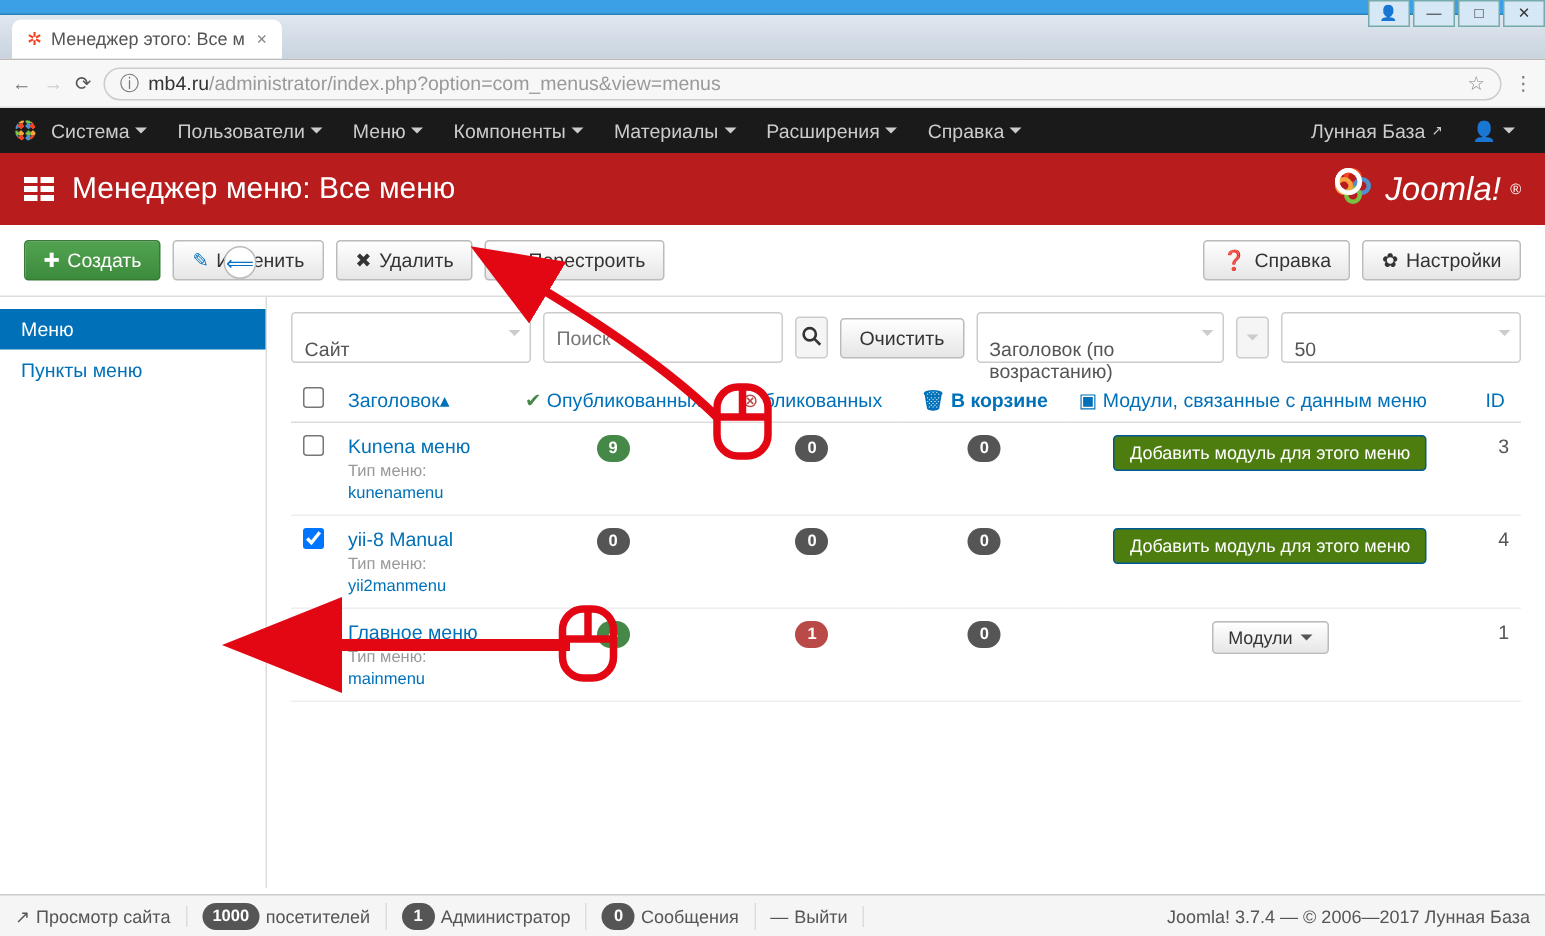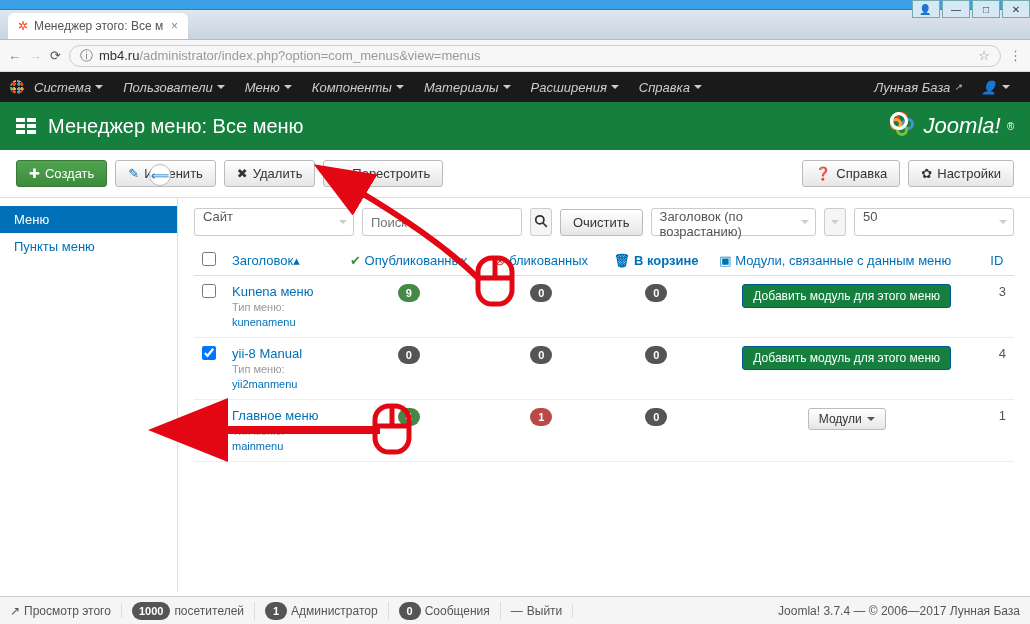--- a/index.html
+++ b/index.html
@@ -19,61 +19,61 @@
 .win-button { width: 28px; height: 18px; background: #d6e8f6; display:flex; align-items:center; justify-content:center; margin-left:2px; border:1px solid #7aa; font-size:10px; color:#333;}
 .browser-tabs { background: linear-gradient(#dfe7ef,#c9d4df); height: 30px; display:flex; align-items:flex-end; padding-left:8px; border-bottom:1px solid #bbb;}
 .browser-tab { background: #fff; border-radius: 6px 6px 0 0; height: 26px; padding: 4px 10px; display:flex; align-items:center; gap:6px; font-size:12px; color:#555; min-width:180px; }
 .tab-close { color:#888; font-size:12px; margin-left:auto; }
 .browser-urlbar { height: 32px; display:flex; align-items:center; padding:0 8px; gap:8px; background:#f7f7f7; border-bottom:1px solid #ddd;}
 .urlbar-input { flex:1; height:22px; border:1px solid #ccc; border-radius:20px; padding:0 10px; font-size:13px; color:#333; display:flex; align-items:center; }
 .urlbar-input .host { color:#333; }
 .urlbar-input .path { color:#999; }
 
 .admin-topnav { background: #1a1a1a; height: 30px; display:flex; align-items:center; padding:0 10px; color:#ccc; gap:0;}
-.admin-topnav .nav-item { padding:0 10px; display:flex; align-items:center; gap:4px; cursor:pointer; height:30px;font-style:italic; }
+.admin-topnav .nav-item { padding:0 10px; display:flex; align-items:center; gap:4px; cursor:pointer; height:30px; }
 .admin-topnav .spacer { flex:1; }
 .caret-down { width:0;height:0;border-left:4px solid transparent;border-right:4px solid transparent;border-top:4px solid #ccc; }
 .joomla-icon{width:14px;height:14px;display:inline-block; border-radius:50%;}
 
-.subheader { background:#15803d; height:48px; display:flex; align-items:center; padding:0 16px; color:#fff;}
+.subheader { background:#b91c1c; height:48px; display:flex; align-items:center; padding:0 16px; color:#fff;}
 .subheader .menu-icon { width:22px; display:flex; flex-wrap:wrap; gap:2px;}
 .subheader .menu-icon span { width:9px;height:4px;background:#fff; }
 .subheader h1 { font-size:20px; font-weight:normal; margin-left:10px;}
 .subheader .logo { margin-left:auto; display:flex; align-items:center; gap:6px; font-size:22px; font-style:italic;}
 .subheader .logo .tm { font-size:10px; vertical-align:super;}
 
 .toolbar { padding:10px 16px; border-bottom:1px solid #ddd; display:flex; gap:8px; align-items:center;}
 .btn { display:inline-flex; align-items:center; gap:5px; padding:5px 12px; background:linear-gradient(#fff,#e6e6e6); border:1px solid #bbb; border-radius:3px; color:#333; font-size:13px; cursor:pointer;}
 .btn-success { background:linear-gradient(#51a351,#3d8b3d); border-color:#367a36; color:#fff;}
 .toolbar .spacer { flex:1; }
 
 .main { display:flex; height: calc(624px - 10px - 30px - 32px - 30px - 48px - 52px - 28px);}
 .sidebar { width: 178px; border-right:1px solid #ddd; padding-top:8px; position:relative;}
 .sidebar .collapse { position:absolute; right:6px; top:-34px; width:22px;height:22px;border:1px solid #bbb; border-radius:11px; display:flex;align-items:center;justify-content:center; color:#0070c9; background:#fff; }
 .sidebar-item { padding:6px 14px; color:#0071b8; cursor:pointer; }
 .sidebar-item.active { background:#0071b8; color:#fff; }
 
 .content { flex:1; padding:10px 16px; overflow:auto; }
 .filter-row { display:flex; gap:8px; align-items:center; margin-bottom:10px;}
-.select, .input { height:28px; border:1px solid #ccc; border-radius:3px; padding:0 8px; background:#fff; font-size:13px; color:#555;}
+.select, .input { height:28px; border:1px solid #ccc; border-radius:3px; padding:16px 8px; background:#fff; font-size:13px; color:#555;}
 .select { min-width:160px; position:relative;}
 .select .caret { position:absolute; right:6px; top:11px;}
 .input { width:160px; color:#999;}
 .icon-btn { width:32px; height:28px; border:1px solid #ccc; background:#f5f5f5; border-radius:3px; display:flex;align-items:center;justify-content:center;}
 
 .table { width:100%; border-collapse:collapse; }
 .table th { color:#0071b8; text-align:left; padding:6px 8px; font-weight:normal; font-size:13px; border-bottom:1px solid #ddd;}
 .table td { padding:8px 8px; vertical-align:top; border-bottom:1px solid #eee; font-size:13px;}
 .table a { color:#0071b8; text-decoration:none;}
 .muted { color:#999; font-size:11px;}
 .badge { display:inline-flex; align-items:center; justify-content:center; min-width:22px; height:18px; padding:0 7px; border-radius:10px; color:#fff; font-size:11px; font-weight:bold;}
 .badge-green { background:#468847;}
 .badge-dark { background:#555;}
 .badge-red { background:#b94a48;}
-.btn-info { background:#15803d; border-color:#005a92; color:#fff; font-size:12px; padding:4px 10px;}
+.btn-info { background:#4d7c0f; border-color:#005a92; color:#fff; font-size:12px; padding:4px 10px;}
 .btn-small { padding:3px 10px; font-size:12px;}
 .id-col { text-align:right; color:#555;}
 .checkbox { width:14px;height:14px;}
 
 .status-bar { position:absolute; bottom:0; left:0; right:0; height:28px; border-top:1px solid #ccc; background:#f5f5f5; display:flex; align-items:center; padding:0 10px; gap:10px; color:#555; font-size:12px;}
 .status-bar .spacer{flex:1;}
 .status-bar .item { display:flex; align-items:center; gap:4px; border-right:1px solid #ddd; padding-right:10px;}
 .status-bar .item:last-of-type { border-right:none;}
 svg.overlay{position:absolute; top:0; left:0; pointer-events:none;}
 
@@ -290,21 +290,21 @@
     <td class="id-col">1</td>
   </tr>
         </tbody>
     </table>
   </div>
 </div>
 
 <div class="status-bar">
   <div class="item">
       <span>↗</span>
-      <span>Просмотр этого</span>
+      <span>Просмотр сайта</span>
     </div>
   <div class="item">
       <span class="badge badge-dark">1000</span>
       <span>посетителей</span>
     </div>
   <div class="item">
       <span class="badge badge-dark">1</span>
       <span>Администратор</span>
     </div>
   <div class="item">

